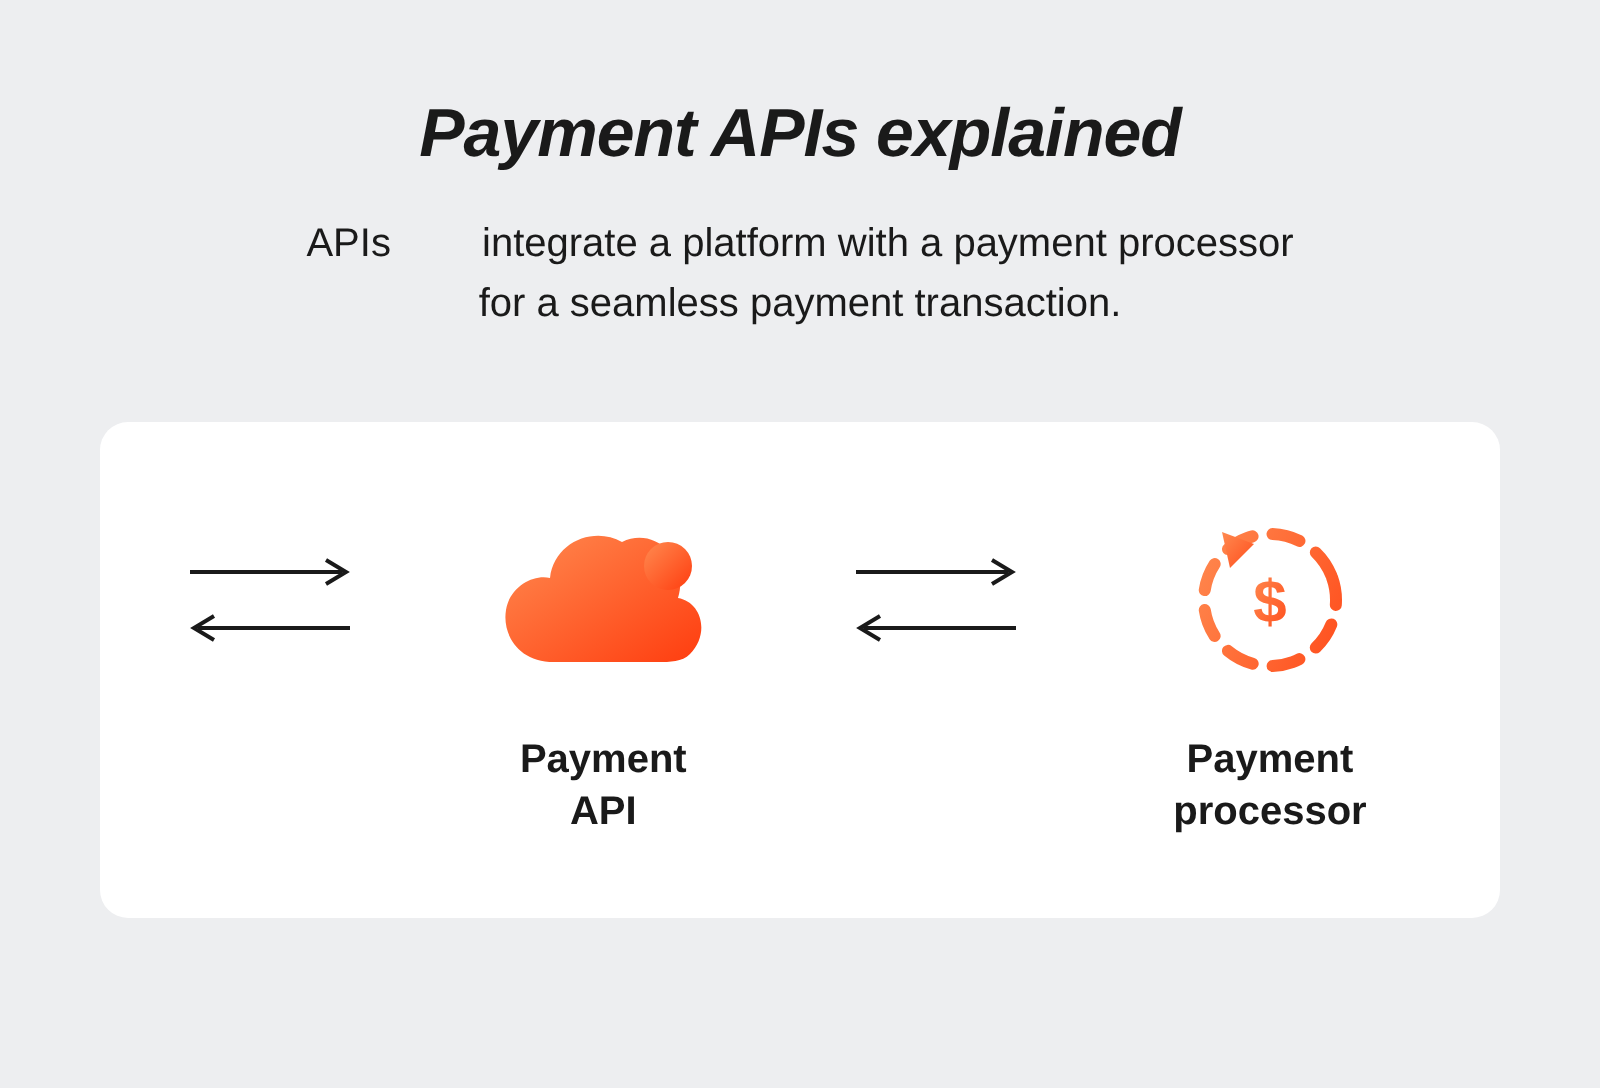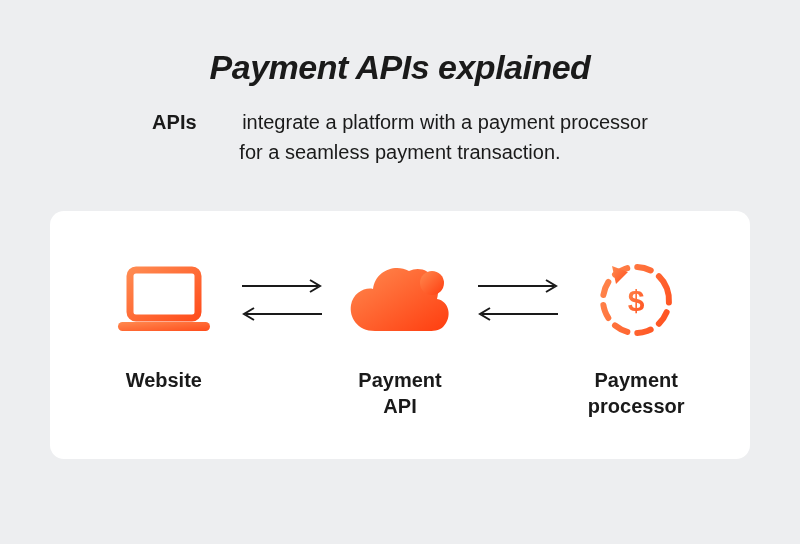--- a/index.html
+++ b/index.html
@@ -23,21 +23,21 @@
     font-style: italic;
   }
   .subtitle {
     font-size: 20px;
     line-height: 1.5;
     text-align: center;
     margin-bottom: 44px;
     font-weight: 400;
     color: #1a1a1a;
   }
-  .subtitle .lead { font-weight: 700; }
+  .subtitle .lead { font-weight: 400; }
   .subtitle .bold { font-weight: 400; margin-left: 40px; }
   .subtitle .tail { display: block; font-weight: 400; }
   .card {
     width: 700px;
     background: #ffffff;
     border-radius: 14px;
     padding: 44px 40px 40px 40px;
     display: flex;
     align-items: flex-start;
     justify-content: space-between;
@@ -77,35 +77,20 @@
 
 <h1 class="title">Payment APIs explained</h1>
 
 <p class="subtitle">
   <span class="lead">APIs </span><span class="bold">integrate a platform with a payment processor</span>
   <span class="tail">for a seamless payment transaction.</span>
 </p>
 
 <div class="card">
 
-  <div class="node">
-    <div class="icon-wrap">
-      <svg width="96" height="72" viewBox="0 0 96 72">
-        <defs>
-          <linearGradient id="gradLaptop" x1="0" y1="0" x2="1" y2="1">
-            <stop offset="0%" stop-color="#ff8a50"></stop>
-            <stop offset="100%" stop-color="#ff4d1c"></stop>
-          </linearGradient>
-        </defs>
-        <rect x="14" y="6" width="68" height="48" rx="6" fill="none" stroke="url(#gradLaptop)" stroke-width="7"></rect>
-        <rect x="2" y="58" width="92" height="9" rx="4.5" fill="url(#gradLaptop)"></rect>
-      </svg>
-    </div>
-    <div class="label">Website</div>
-  </div>
 
   <div class="arrows">
     <svg width="84" height="14" viewBox="0 0 84 14">
       <line x1="2" y1="7" x2="78" y2="7" stroke="#1a1a1a" stroke-width="2"></line>
       <polyline points="70,1 80,7 70,13" fill="none" stroke="#1a1a1a" stroke-width="2"></polyline>
     </svg>
     <svg width="84" height="14" viewBox="0 0 84 14">
       <line x1="6" y1="7" x2="82" y2="7" stroke="#1a1a1a" stroke-width="2"></line>
       <polyline points="14,1 4,7 14,13" fill="none" stroke="#1a1a1a" stroke-width="2"></polyline>
     </svg>

